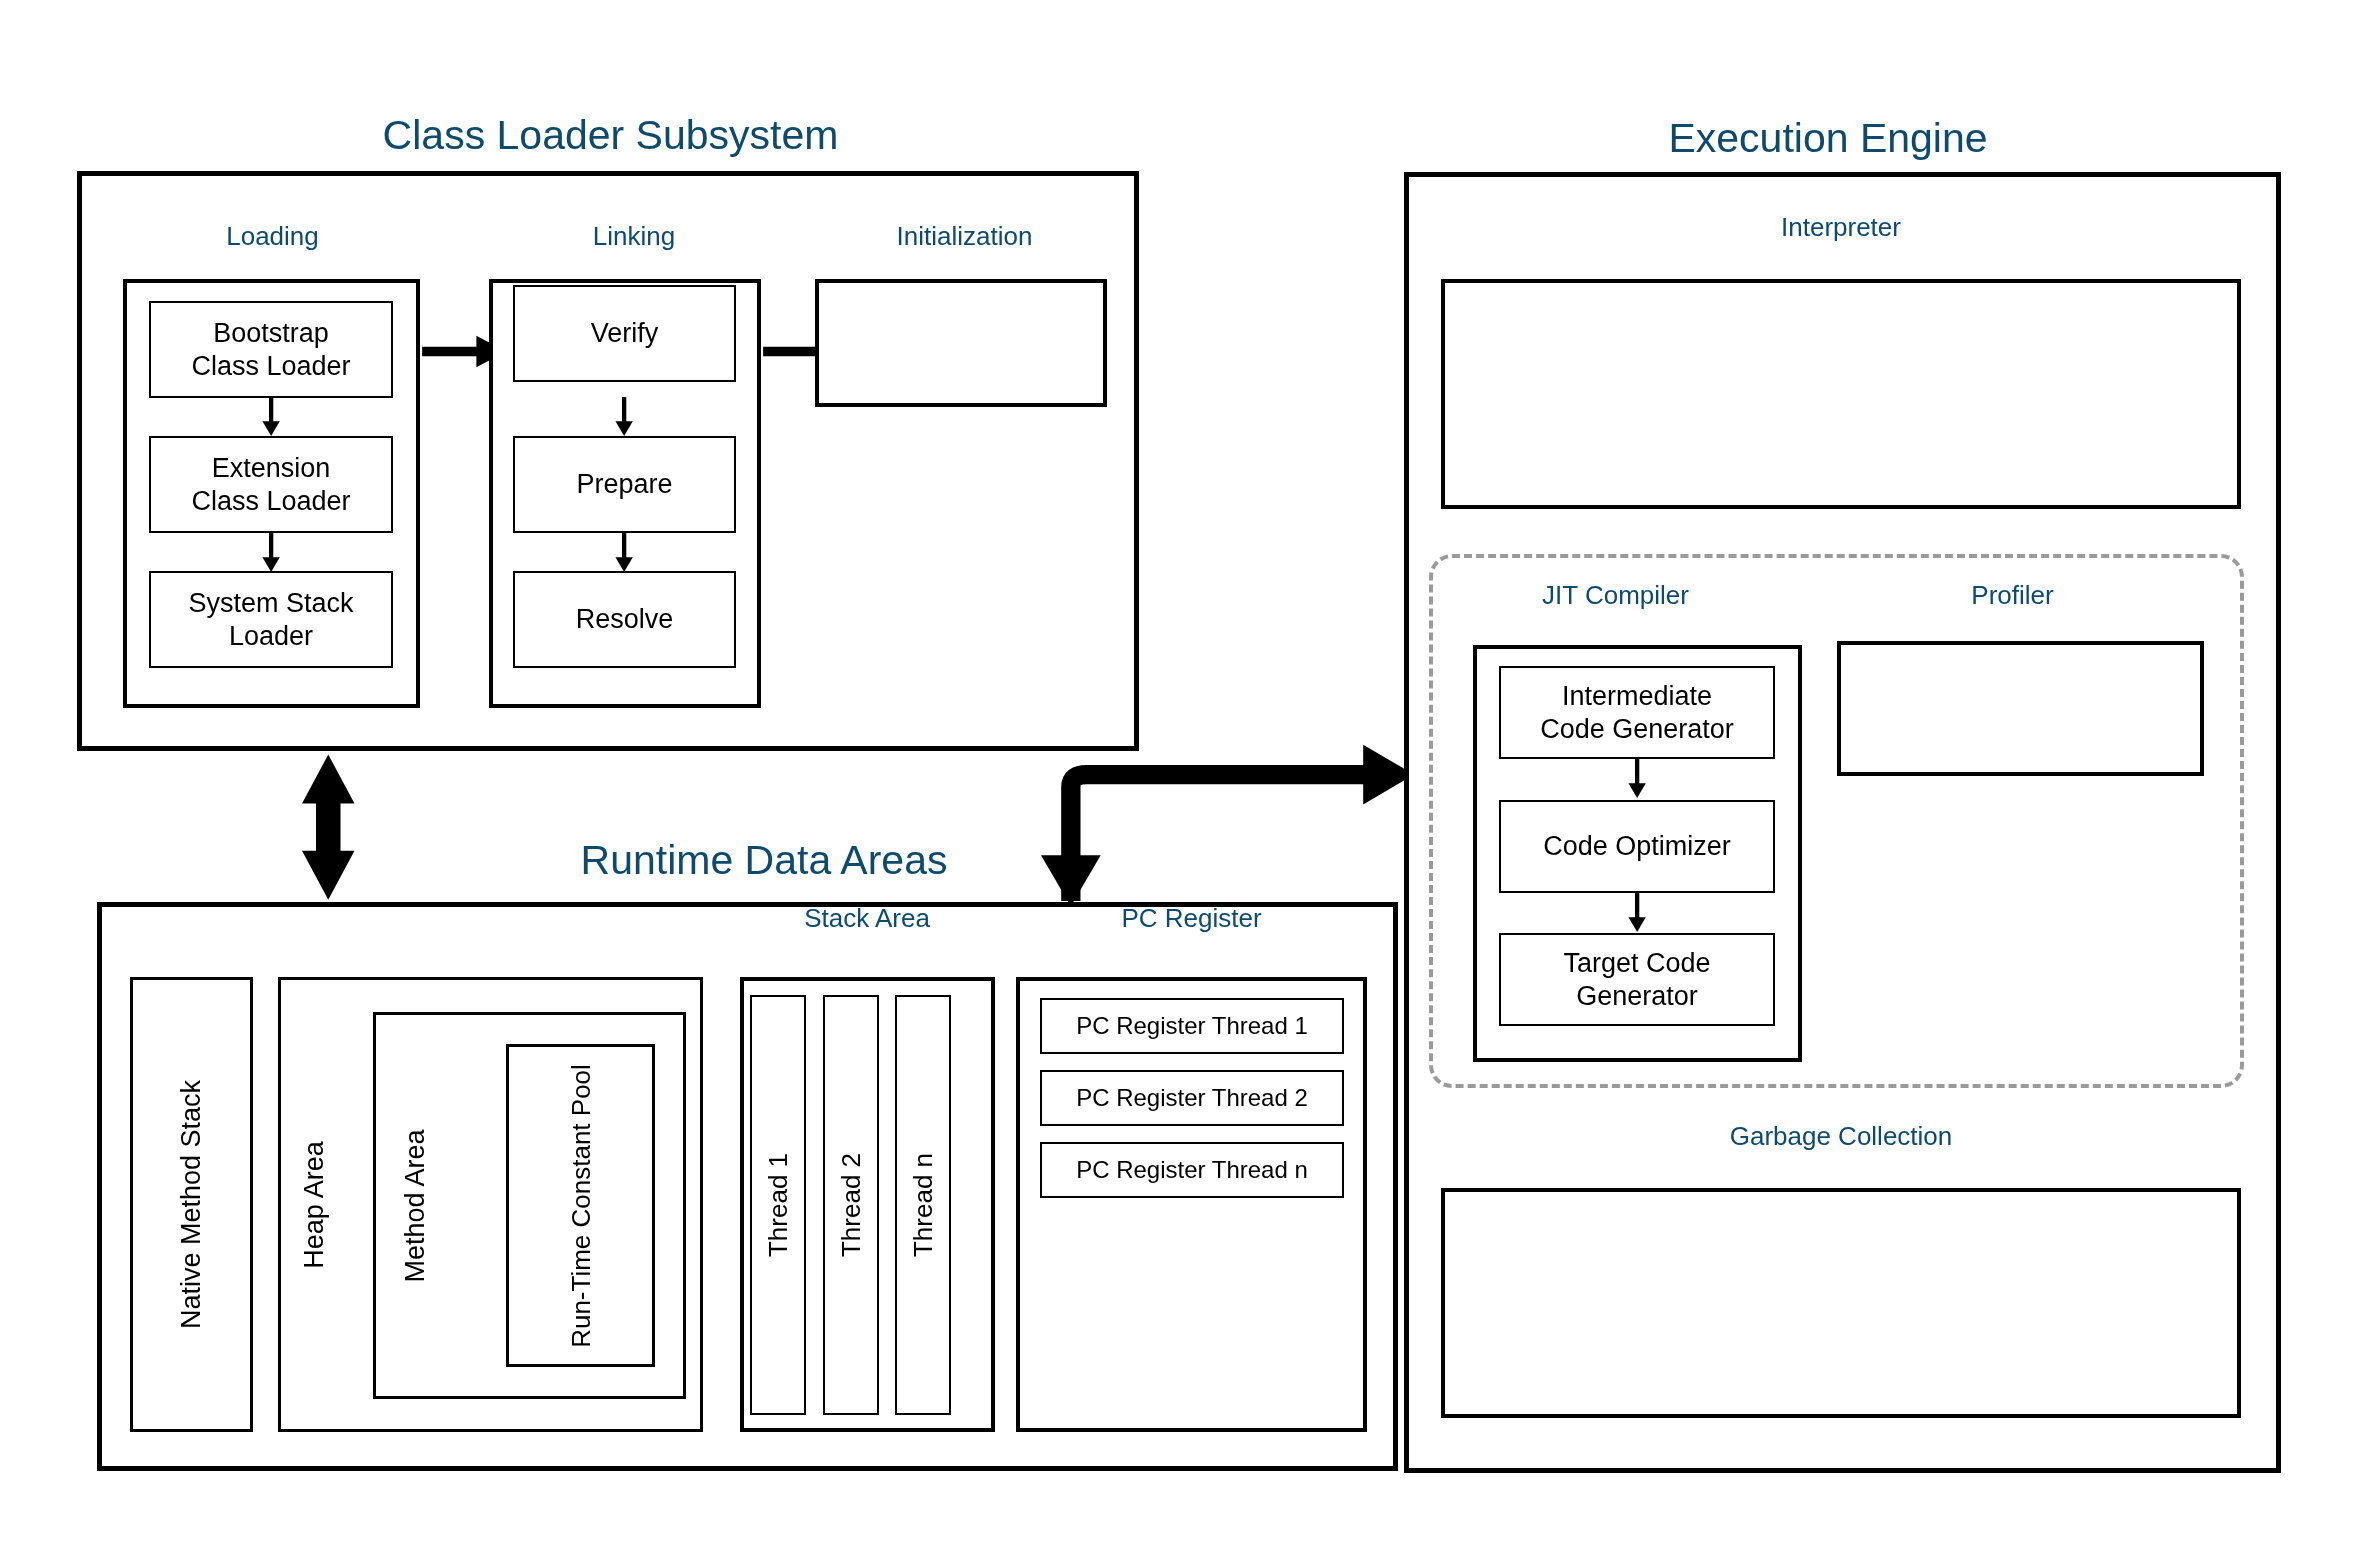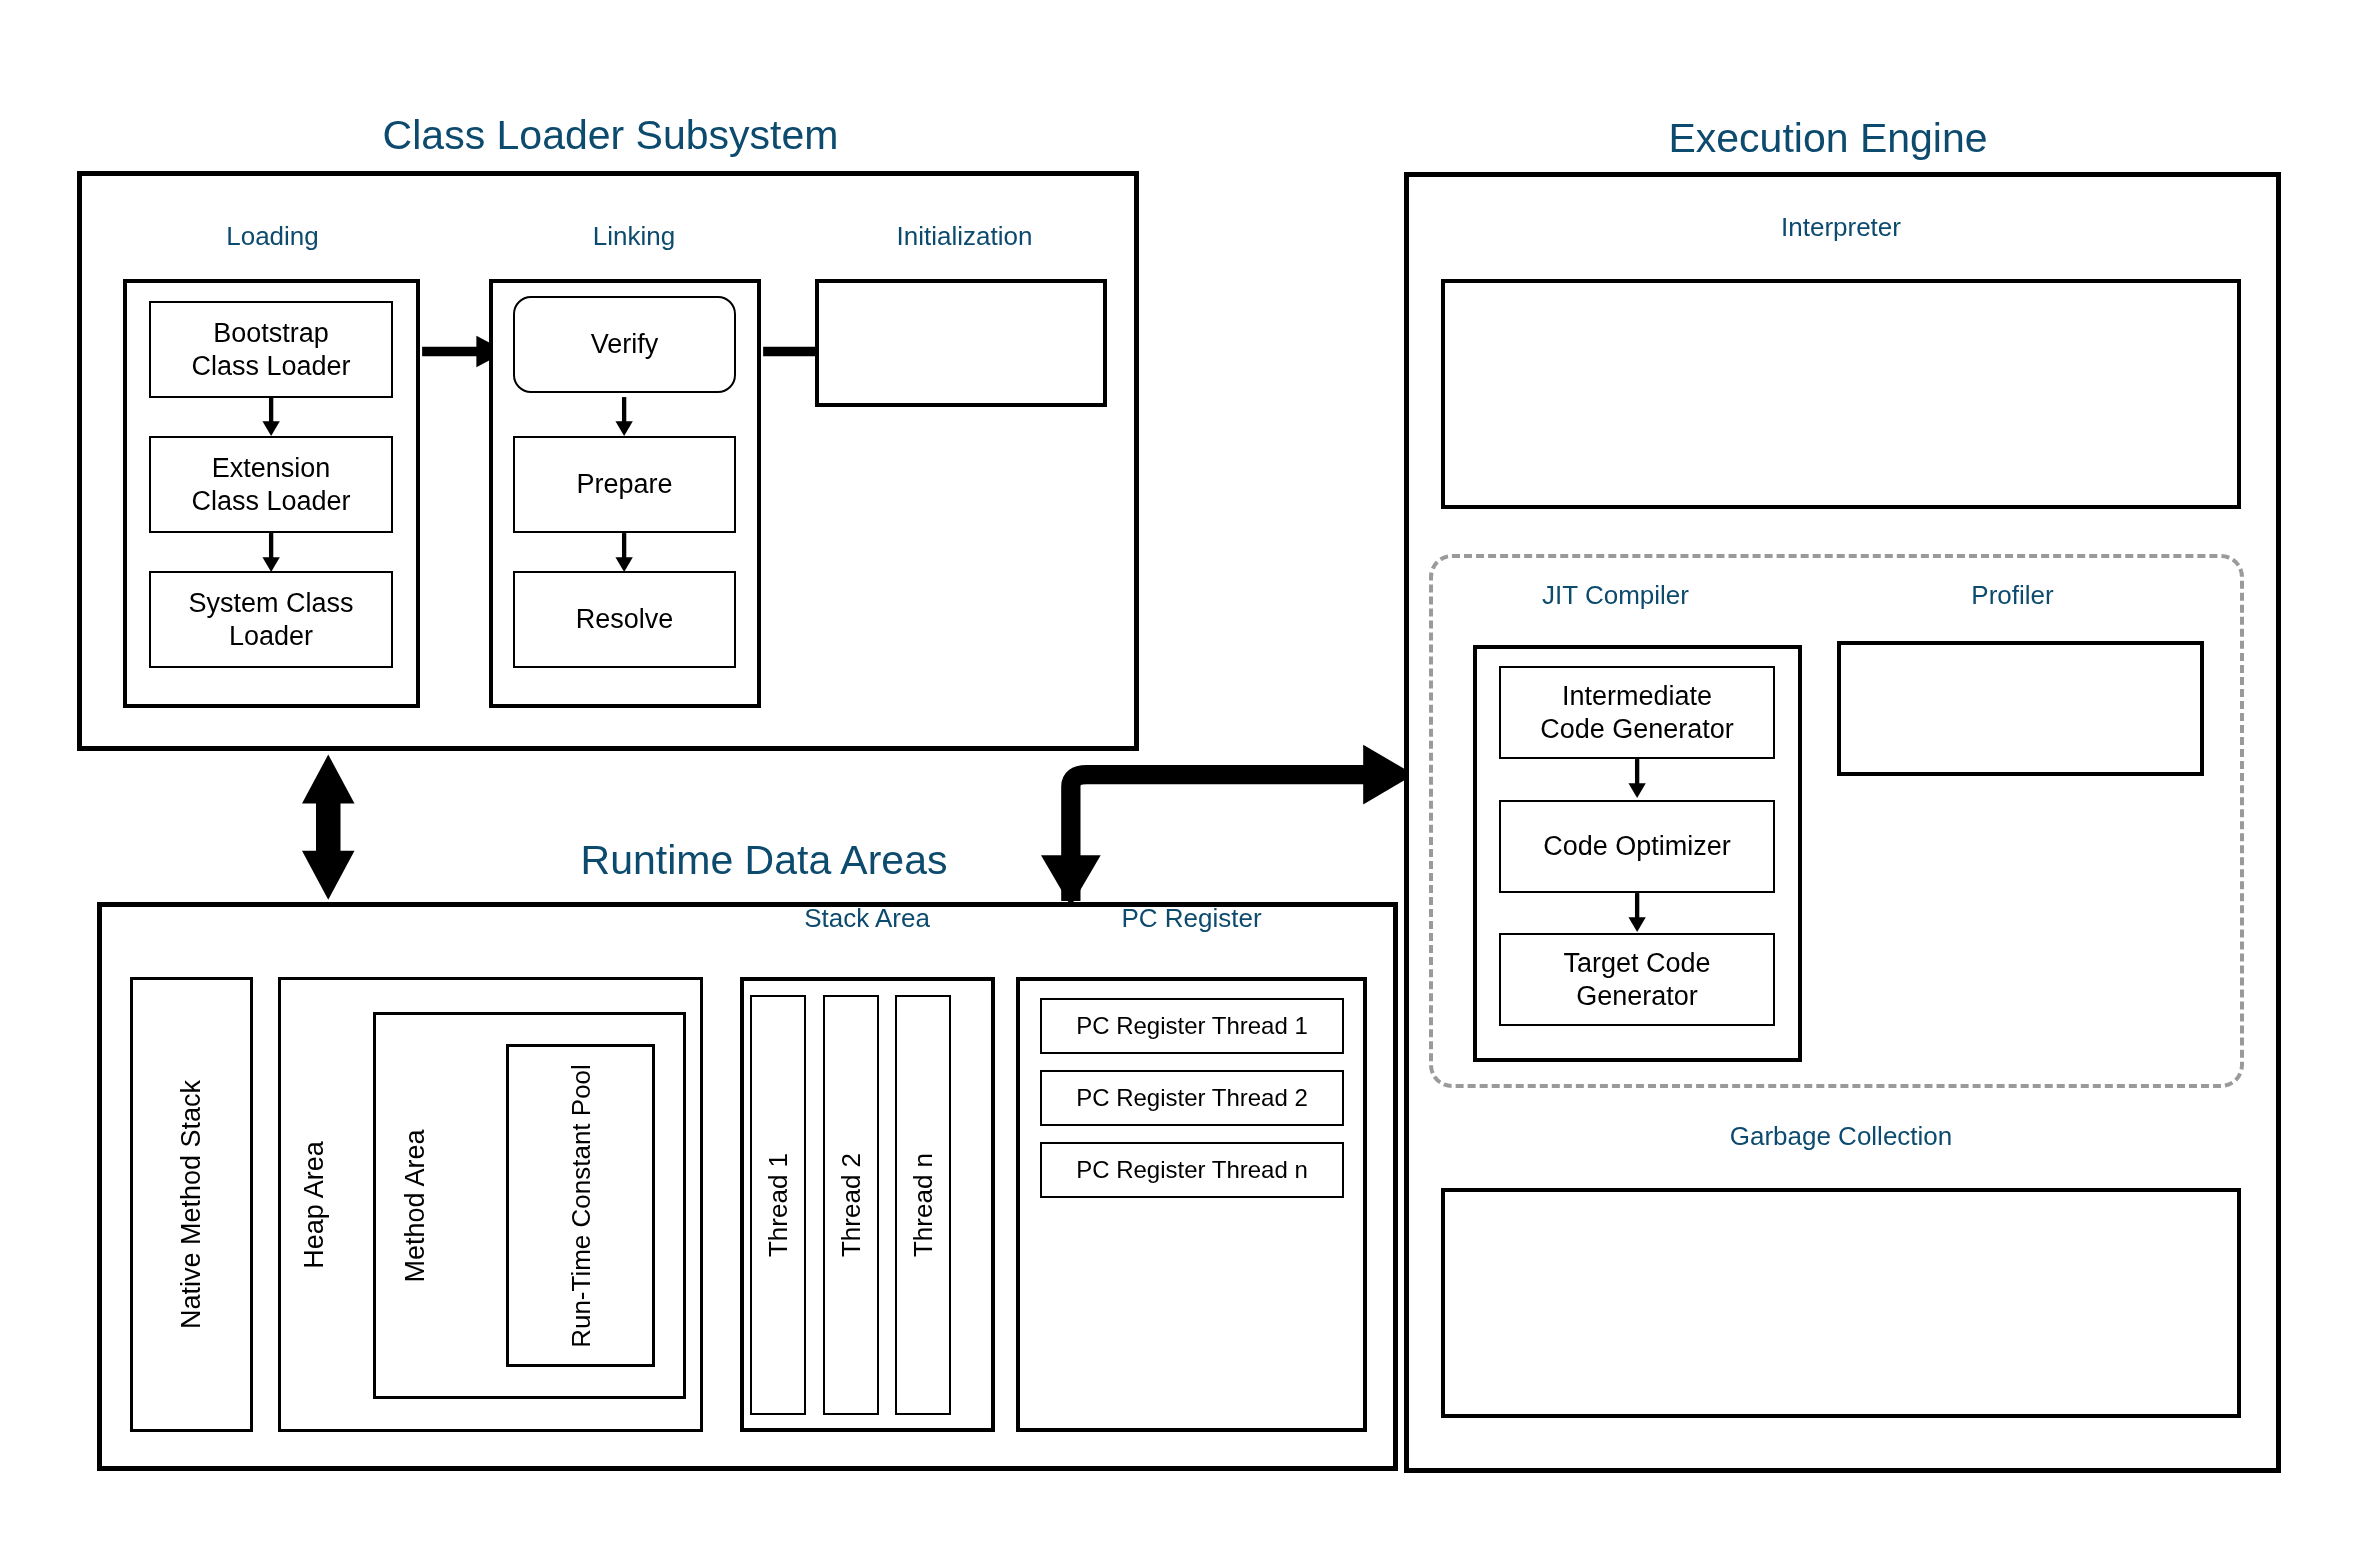--- a/index.html
+++ b/index.html
@@ -90,42 +90,42 @@
     <span>Bootstrap</span>
     <span>Class Loader</span>
   </div>
 
   <div class="abs leafbox" style="left:149px; top:436px; width:244px; height:97px; flex-direction:column;">
     <span>Extension</span>
     <span>Class Loader</span>
   </div>
 
   <div class="abs leafbox" style="left:149px; top:571px; width:244px; height:97px; flex-direction:column;">
-    <span>System Class</span>
+    <span>System Stack</span>
     <span>Loader</span>
   </div>
 
   <svg class="arrow-svg" style="left:259px; top:397px;" width="26" height="40" viewBox="0 0 30 46">
     <line x1="14" y1="0" x2="14" y2="30" stroke="#000" stroke-width="5"></line>
     <polygon points="14,45 4,28 24,28" fill="#000"></polygon>
   </svg>
   <svg class="arrow-svg" style="left:259px; top:533px;" width="26" height="40" viewBox="0 0 30 46">
     <line x1="14" y1="0" x2="14" y2="30" stroke="#000" stroke-width="5"></line>
     <polygon points="14,45 4,28 24,28" fill="#000"></polygon>
   </svg>
 
   <svg class="arrow-svg" style="left:422px; top:334px;" width="86" height="35" viewBox="0 0 98 40">
     <line x1="0" y1="20" x2="66" y2="20" stroke="#000" stroke-width="11"></line>
     <polygon points="96,20 62,2 62,38" fill="#000"></polygon>
   </svg>
 
   <div class="abs caption mid" style="left:489px; top:223px; width:290px;">Linking</div>
   <div class="abs frame-mid" style="left:489px; top:279px; width:272px; height:429px;"></div>
 
-  <div class="abs leafbox" style="left:513px; top:296px; width:223px; height:97px;border-radius:18px;">
+  <div class="abs leafbox" style="left:513px; top:285px; width:223px; height:97px;">
     <span>Verify</span>
   </div>
   <div class="abs leafbox" style="left:513px; top:436px; width:223px; height:97px;">
     <span>Prepare</span>
   </div>
   <div class="abs leafbox" style="left:513px; top:571px; width:223px; height:97px;">
     <span>Resolve</span>
   </div>
 
   <svg class="arrow-svg" style="left:612px; top:397px;" width="26" height="40" viewBox="0 0 30 46">

